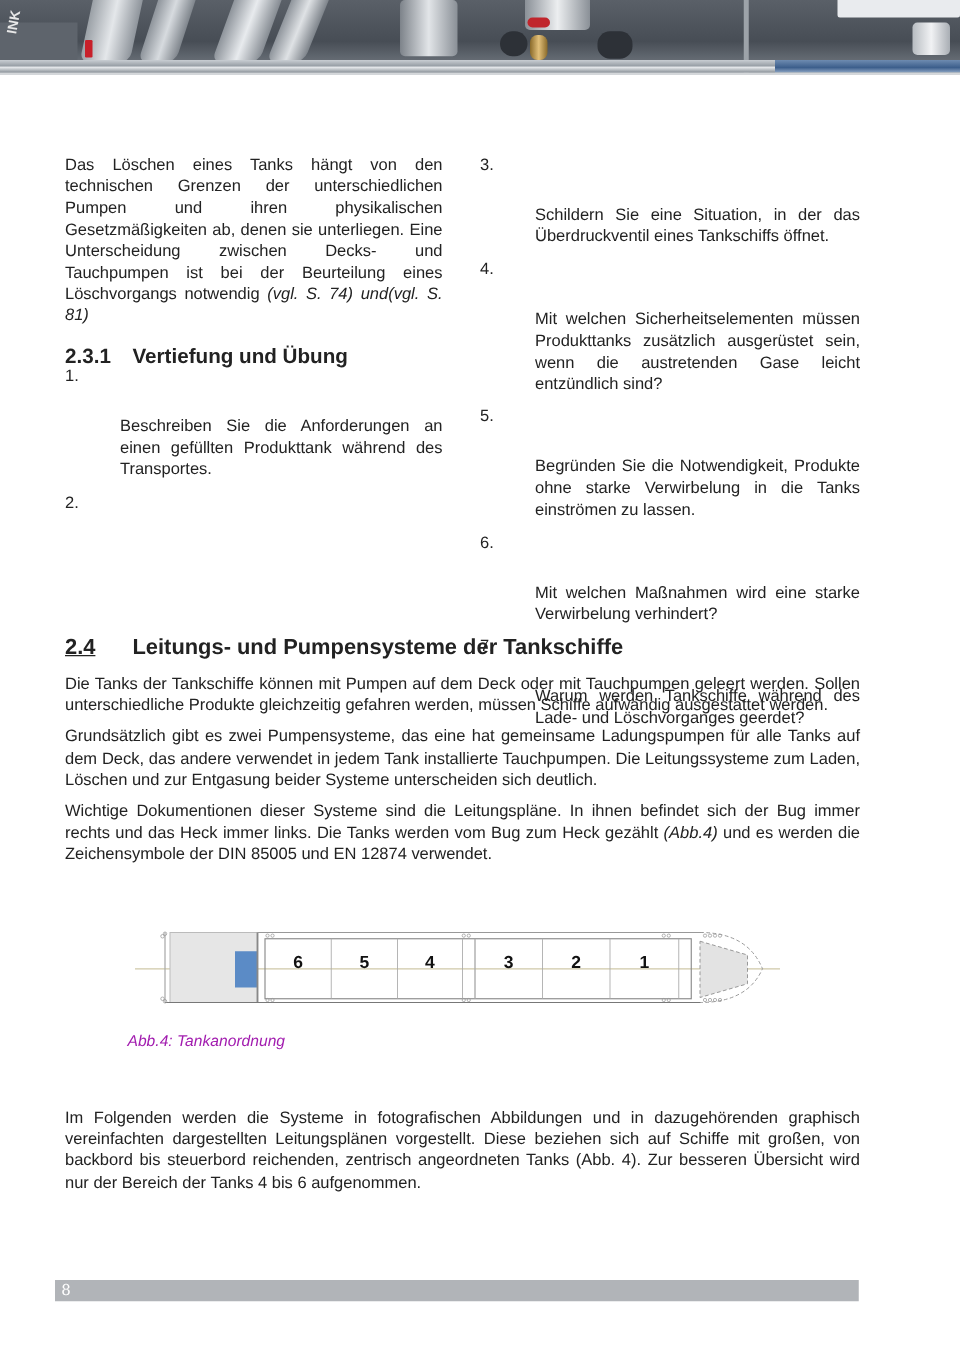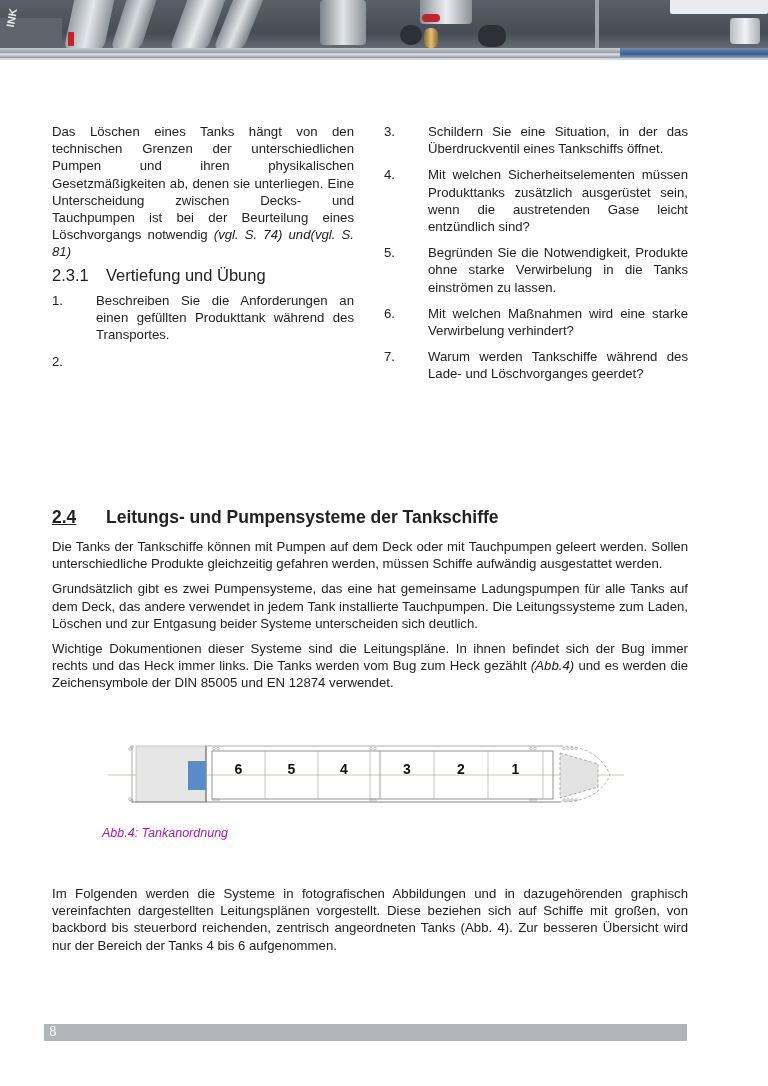--- a/index.html
+++ b/index.html
@@ -14,27 +14,27 @@
                  background:linear-gradient(180deg,#c9ced3 0%,#9aa1a8 45%,#e2e5e8 60%,#8b9299 100%); }
   .photo .rail-blue { position:absolute; left:620px; top:48px; width:148px; height:10px;
                  background:linear-gradient(180deg,#6e8bb0,#3d5f8c 60%,#8aa3c2); }
   .photo .shade { position:absolute; left:0; top:58px; width:768px; height:2px; background:#d4d7da; }
 
   .col { position:absolute; font-size:13.2px; line-height:17.2px; text-align:justify; }
   .col p { margin:0; }
   .b { font-weight:normal; }
   .i { font-style:italic; }
 
-  .h3 { position:absolute; left:52px; top:266px; font-size:16.5px; font-weight:normal; }
+  .h3 { position:absolute; left:52px; top:276px; font-size:16.5px; font-weight:bold; }
   .h3 .num { display:inline-block; width:54px; }
 
   .ol { position:absolute; font-size:13.2px; line-height:17.2px; }
   .ol .item { display:flex; margin-bottom:9px; }
   .ol .n { width:44px; flex:none; }
-  .ol .t { flex:1; text-align:justify; }
+  .ol .t { flex:1; text-align:justify;margin-top:40px; }
 
   .h2 { position:absolute; left:52px; top:507px; font-size:17.5px; font-weight:bold; }
   .h2 .num { display:inline-block; width:54px;text-decoration:underline; }
 
   .body { position:absolute; left:52px; width:636px; font-size:13.2px; line-height:17.2px; text-align:justify; }
   .body p { margin:0 0 8px 0; }
 
   .diagram { position:absolute; left:108px; top:742px; width:516px; height:64px; }
   .caption { position:absolute; left:102px; top:826px; font-size:12.5px; font-style:italic; color:#a21caf; }
 

